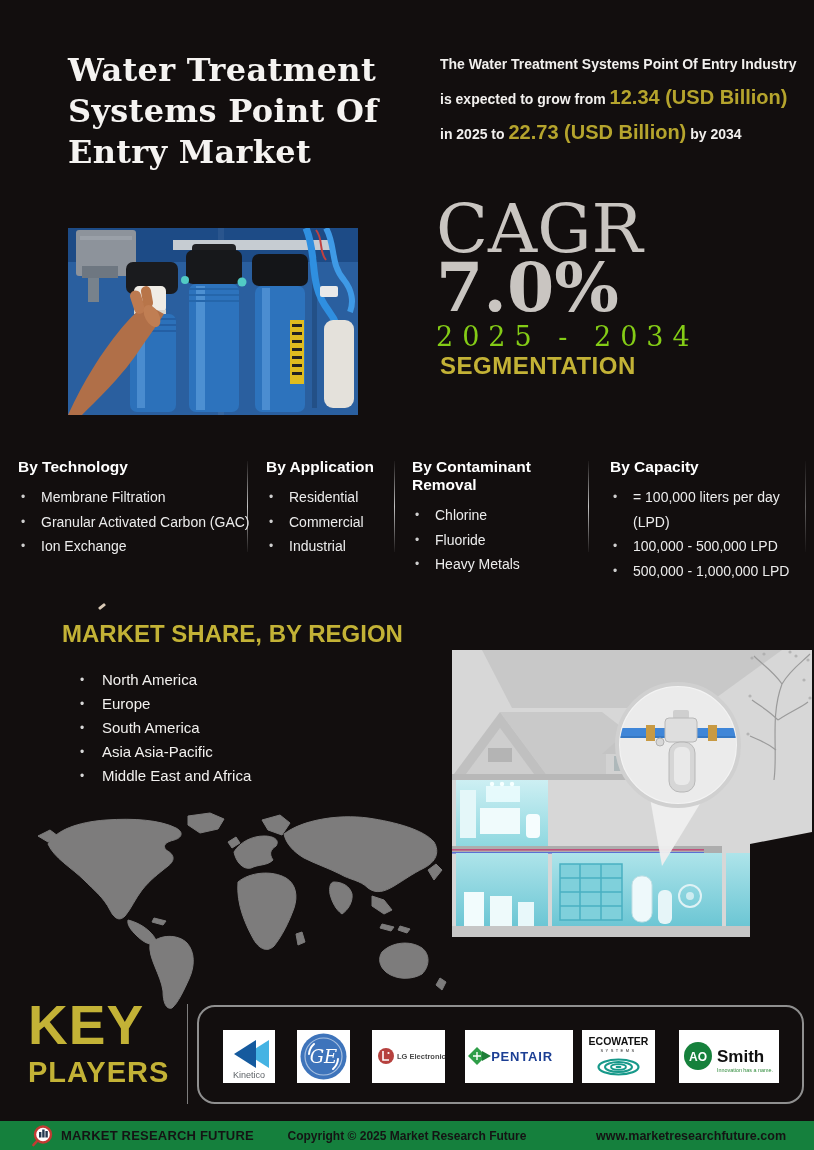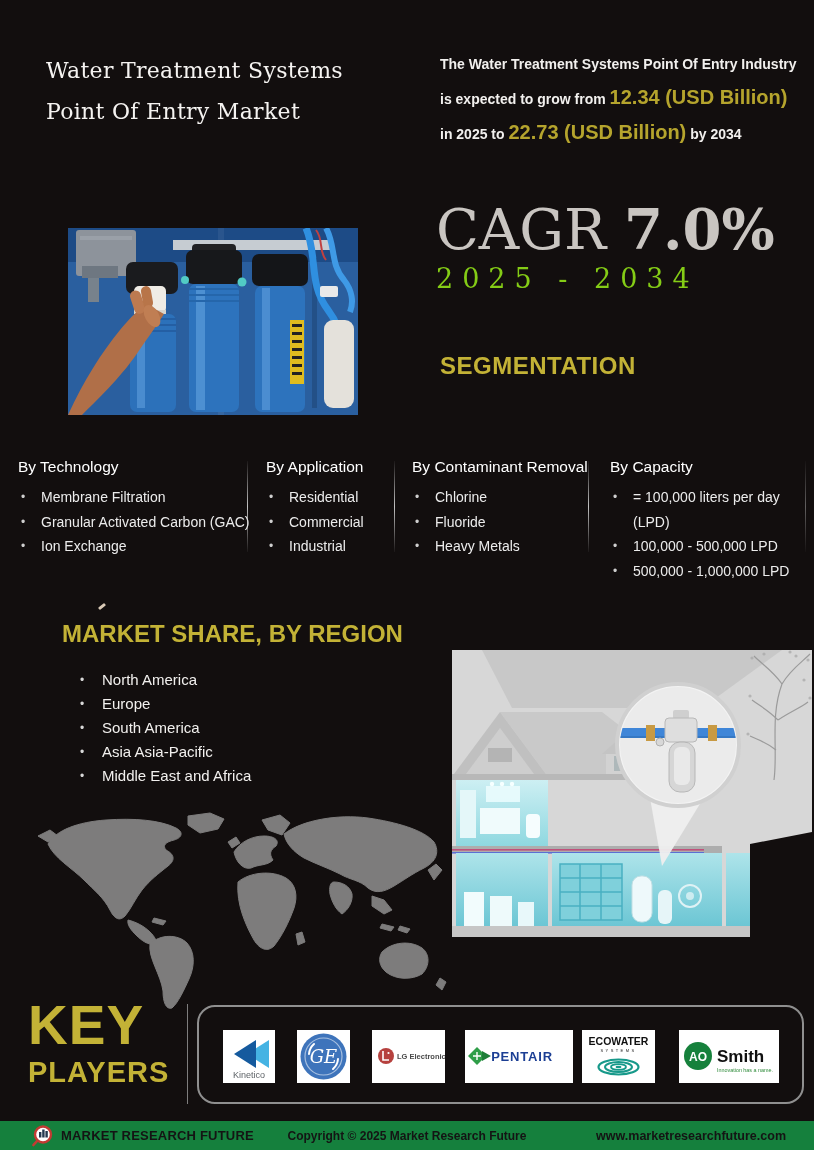--- a/index.html
+++ b/index.html
@@ -1,42 +1,42 @@
 <!DOCTYPE html>
 <html><head>
 <meta charset="utf-8">
 <style>
   html,body { margin:0; padding:0; background:#2a2a2a; }
   .page { position:relative; width:814px; height:1150px; background:#120e0e; overflow:hidden;
           font-family:"Liberation Sans", sans-serif; }
 
   
-  .title { position:absolute; left:46px; top:50px; width:338px; margin:0;
-           font-family:"DejaVu Serif", serif; font-weight:400; font-size:22px; line-height:41px;
+  .title { position:absolute; left:68px; top:50px; width:338px; margin:0;
+           font-family:"DejaVu Serif", serif; font-weight:700; font-size:32px; line-height:41px;
            color:#f5f3f1; letter-spacing:.3px; }
   .growth { position:absolute; left:440px; top:48px; width:374px; color:#f2f0ee;
             font-weight:700; font-size:14px; }
   .g-line { line-height:33px; white-space:nowrap; }
   .gold { color:#b5a42d; font-size:20px; }
 
   .cagr { position:absolute; left:436px; top:200px; color:#c9c5c1; font-family:"DejaVu Serif", serif; }
-  .cagr-main { font-size:56px; line-height:58px; }
+  .cagr-main { font-size:68px; line-height:58px; }
   .cagr-label { font-weight:400; }
   .cagr-value { font-weight:700; }
   .cagr-period { font-size:27px; letter-spacing:9px; margin-top:4px; color:#84cc16; }
 
   .seg-heading { position:absolute; left:440px; top:352px; font-weight:700; font-size:24px;
                  color:#c3b236; letter-spacing:.5px; }
 
   .photo { position:absolute; left:68px; top:228px; width:290px; height:187px; }
 
   
   .seg-group { position:absolute; top:458px; }
   .sg0{left:18px;width:232px} .sg1{left:266px;width:135px} .sg2{left:412px;width:182px} .sg3{left:610px;width:202px}
-  .seg-title { font-weight:400; font-size:15.5px; color:#ffffff; margin:0 0 9px 0; }
+  .seg-title { font-weight:700; font-size:15.5px; color:#ffffff; margin:0 0 9px 0; }
   .seg-item { display:flex; font-size:14px; color:#ececec; line-height:24.5px; }
   .seg-item::before { content:"•"; flex:0 0 20px; color:#cfcfcf; font-size:12px; padding-left:3px; }
 
   .v-div { position:absolute; top:461px; width:1px; height:91px;
            background:linear-gradient(180deg, rgba(210,210,210,.05), rgba(225,225,225,.85), rgba(210,210,210,.05)); }
   .vd1{left:247px} .vd2{left:394px} .vd3{left:588px} .vd4{left:805px;opacity:.45}
 
   
   .ms-heading { position:absolute; left:62px; top:620px; font-weight:700; font-size:24px; color:#c3b236; }
   .ms-tick { position:absolute; left:98px; top:605px; width:8px; height:3px; background:#d9cab6;

